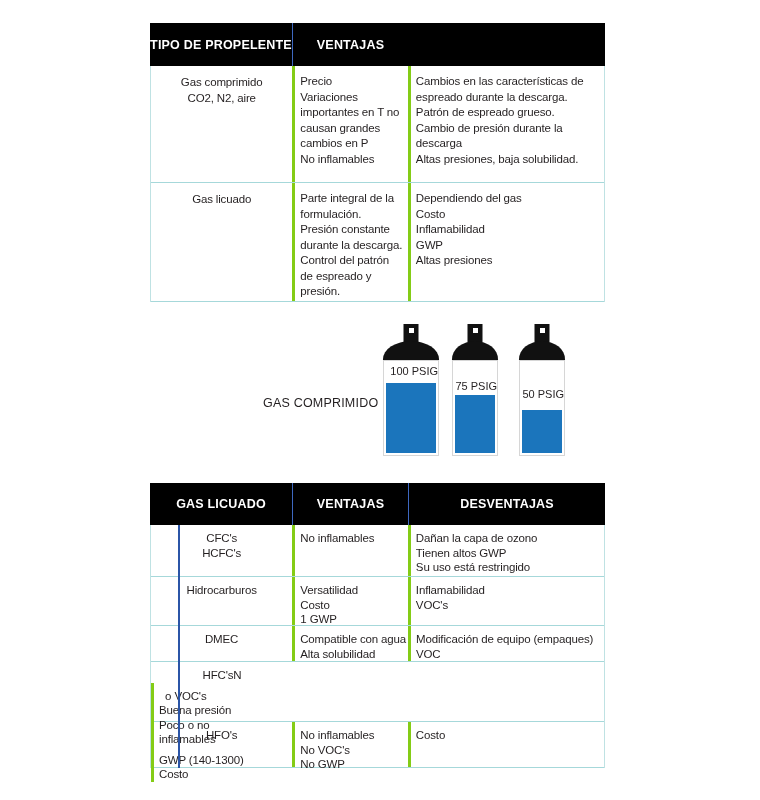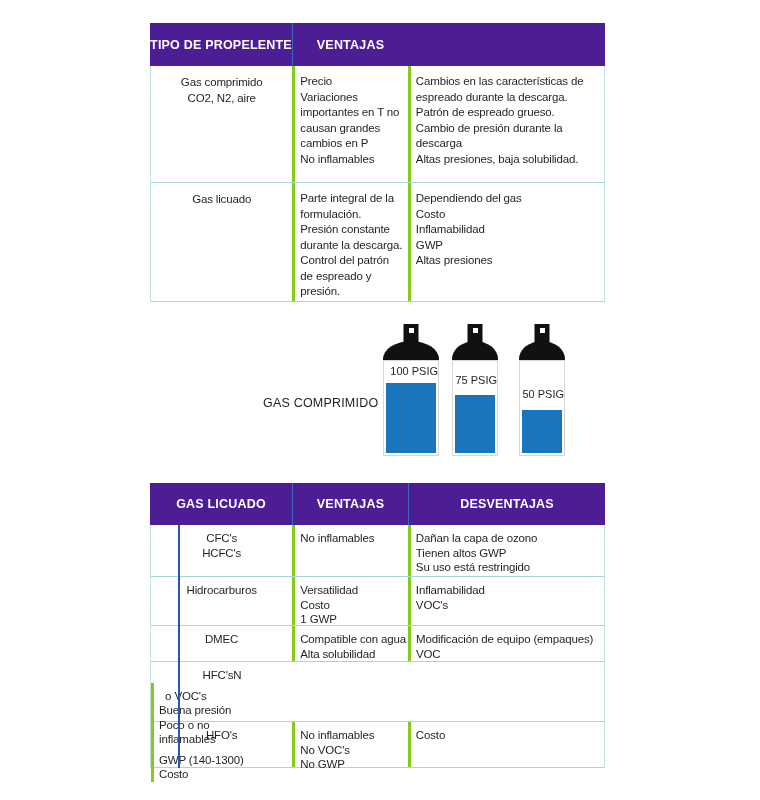--- a/index.html
+++ b/index.html
@@ -1,21 +1,21 @@
 <!DOCTYPE html>
 <html><head>
 <meta charset="utf-8">
 <style>
   html,body{margin:0;padding:0;background:#ffffff;}
   .page{position:relative;width:760px;height:800px;background:#ffffff;overflow:hidden;
         font-family:"Liberation Sans",sans-serif;color:#231f20;}
 
   
   .tbl{position:absolute;left:150px;width:455px;}
-  .thead{display:flex;background:#4c1d95;}
+  .thead{display:flex;background:#000000;}
   .th{box-sizing:border-box;color:#ffffff;font-weight:bold;font-size:12.5px;letter-spacing:.2px;
       display:flex;align-items:center;justify-content:center;}
   .th+.th{border-left:1px solid #3e68c0;}
   .c1{width:142px;}
   .c2{width:116px;}
   .c3{width:197px;}
   .trow{display:flex;box-sizing:border-box;border-bottom:1px solid #a6d8da;}
   .tbody{border-left:1px solid #bfe2e3;border-right:1px solid #bfe2e3;}
   .td{box-sizing:border-box;font-size:11.5px;letter-spacing:-.15px;white-space:pre;overflow:visible;}
   .td.ctr{text-align:center;}
@@ -55,21 +55,21 @@
   .can .body{position:absolute;top:36px;left:0;right:0;bottom:0;background:#ffffff;
              border:1px solid #d6d6d6;box-sizing:border-box;}
   .can .fill{position:absolute;left:2px;right:2px;bottom:2px;background:#1b75bc;}
   .can .psig{position:absolute;left:0;right:0;text-align:right;font-size:11px;color:#231f20;
              white-space:nowrap;}
   #can1{left:383px;width:56px;}
   #can1 .fill{top:22px;}
   #can1 .psig{top:4px;}
   #can2{left:452px;width:46px;}
   #can2 .fill{top:34px;}
-  #can2 .psig{top:13px;}
+  #can2 .psig{top:19px;}
   #can3{left:519px;width:46px;}
   #can3 .fill{top:49px;}
   #can3 .psig{top:27px;}
 </style>
 </head>
 <body>
 
 <div class="page">
 
   <div class="tbl" id="tbl1">

